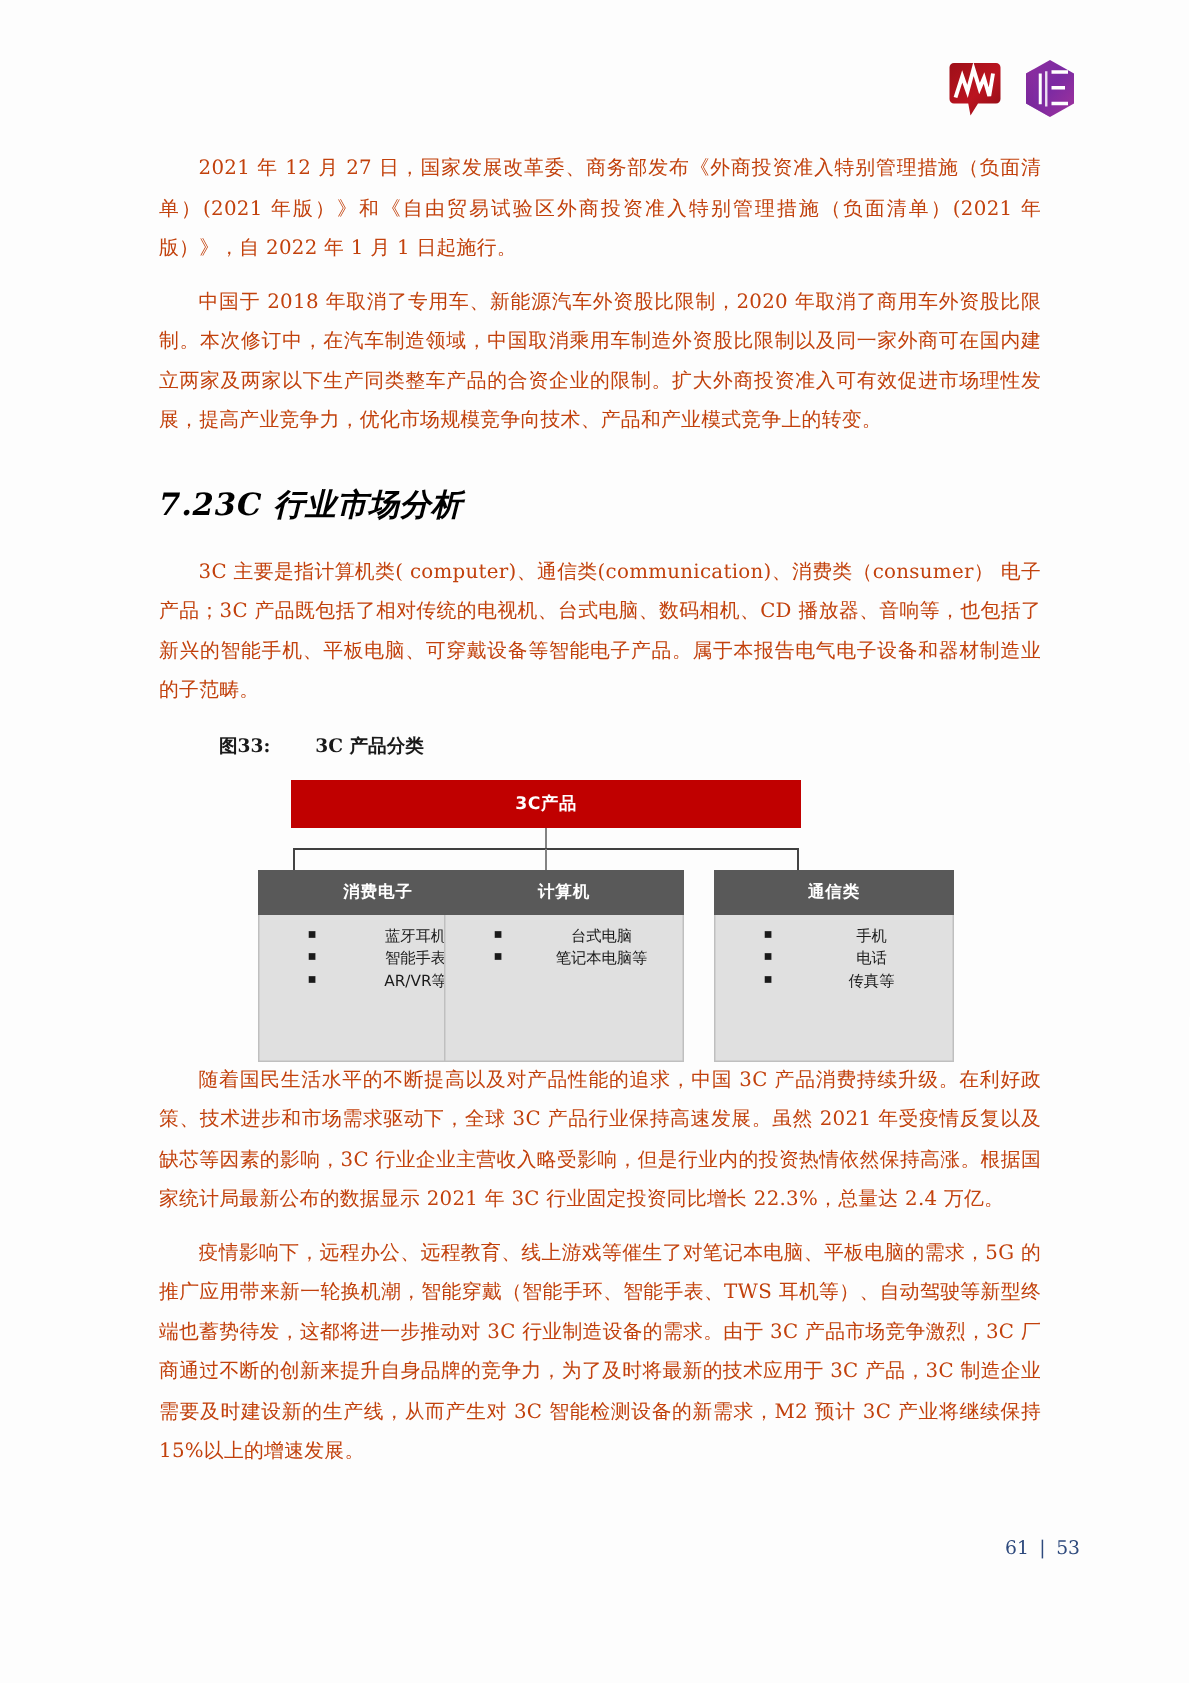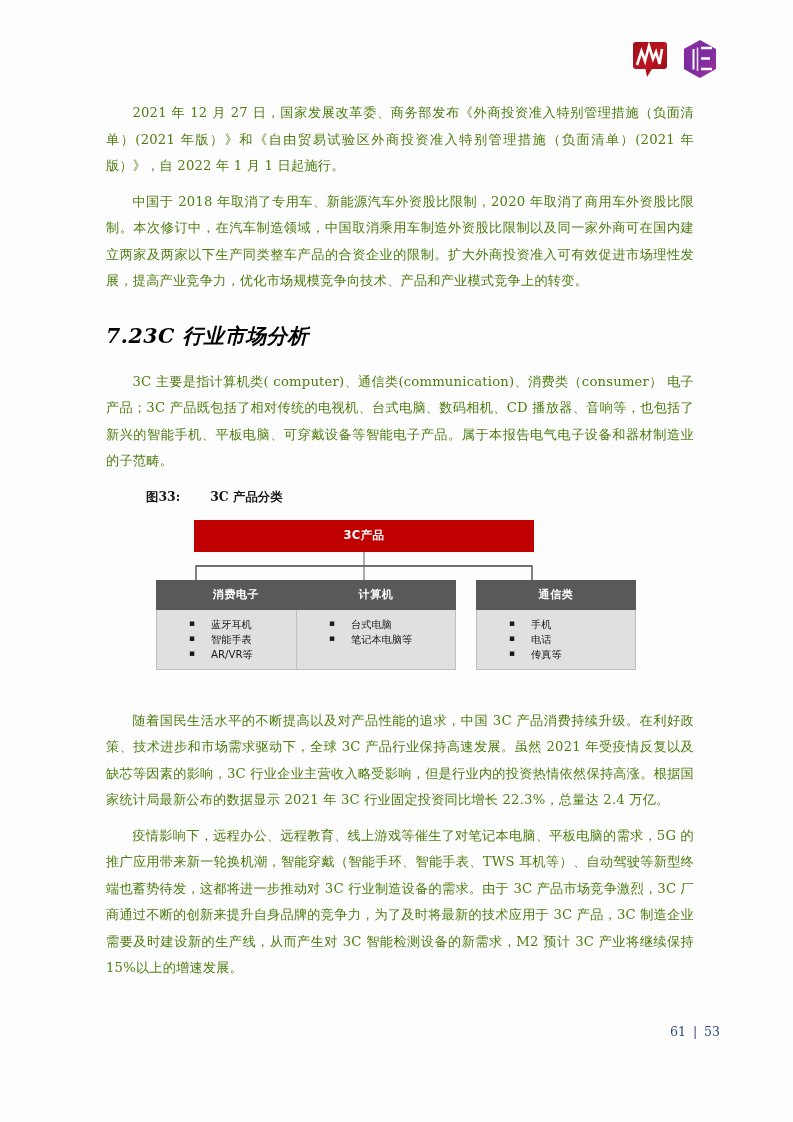--- a/index.html
+++ b/index.html
@@ -40,21 +40,21 @@
   }
 
   p.para {
     margin: 0 0 9px 0;
     font-family: "DejaVu Serif", "Liberation Serif", serif;
     font-size: 13.2px;
     line-height: 26.5px;
     text-align: justify;
     text-justify: inter-ideograph;
     text-indent: 2em;
-    color: #4d7c0f;
+    color: #c2410c;
     letter-spacing: 0.2px;
   }
 
   h2.section-heading {
     margin: 26px 0 18px 0;
     font-family: "DejaVu Serif", "Liberation Serif", serif;
     font-size: 20.5px;
     font-weight: bold;
     line-height: 30px;
     color: #000000;
@@ -71,20 +71,21 @@
     padding-left: 24px;
   }
   .fig-caption .fig-num { margin-right: 30px; margin-left: 16px; }
 
   
   .diagram {
     position: relative;
     width: 588px;
     height: 180px;
     margin: 6px 0 14px 0;
+    text-align: center;
   }
   .root-box {
     position: absolute;
     left: 88px;
     top: 6px;
     width: 340px;
     height: 32px;
     background: #c00000;
     color: #ffffff;
     font-family: "DejaVu Sans", "Liberation Sans", sans-serif;
@@ -101,39 +102,39 @@
     top: 0;
     width: 588px;
     height: 180px;
     pointer-events: none;
   }
   .child-col {
     position: absolute;
     top: 66px;
     width: 160px;
   }
-  .child-col.c0 { left: 10px; padding-left: 40px; }
+  .child-col.c0 { left: 26px; padding-left: 40px; }
   .child-col.c1 { left: 190px; }
   .child-col.c2 { left: 370px; }
 
   .child-head {
     height: 30px;
     background: #595959;
     color: #ffffff;
     font-family: "DejaVu Sans", "Liberation Sans", sans-serif;
     font-size: 11px;
     font-weight: bold;
     display: flex;
     align-items: center;
     justify-content: center;
     box-sizing: border-box;
     letter-spacing: 0.6px;
   }
   .child-body {
-    height: 60px;
+    height: 98px;
     background: #e0e0e0;
     border: 1px solid #bfbfbf;
     border-top: none;
     box-sizing: border-box;
     padding: 7px 4px 4px 4px;
   }
   .child-body ul {
     margin: 0;
     padding: 0 0 0 28px;
     list-style: none;

